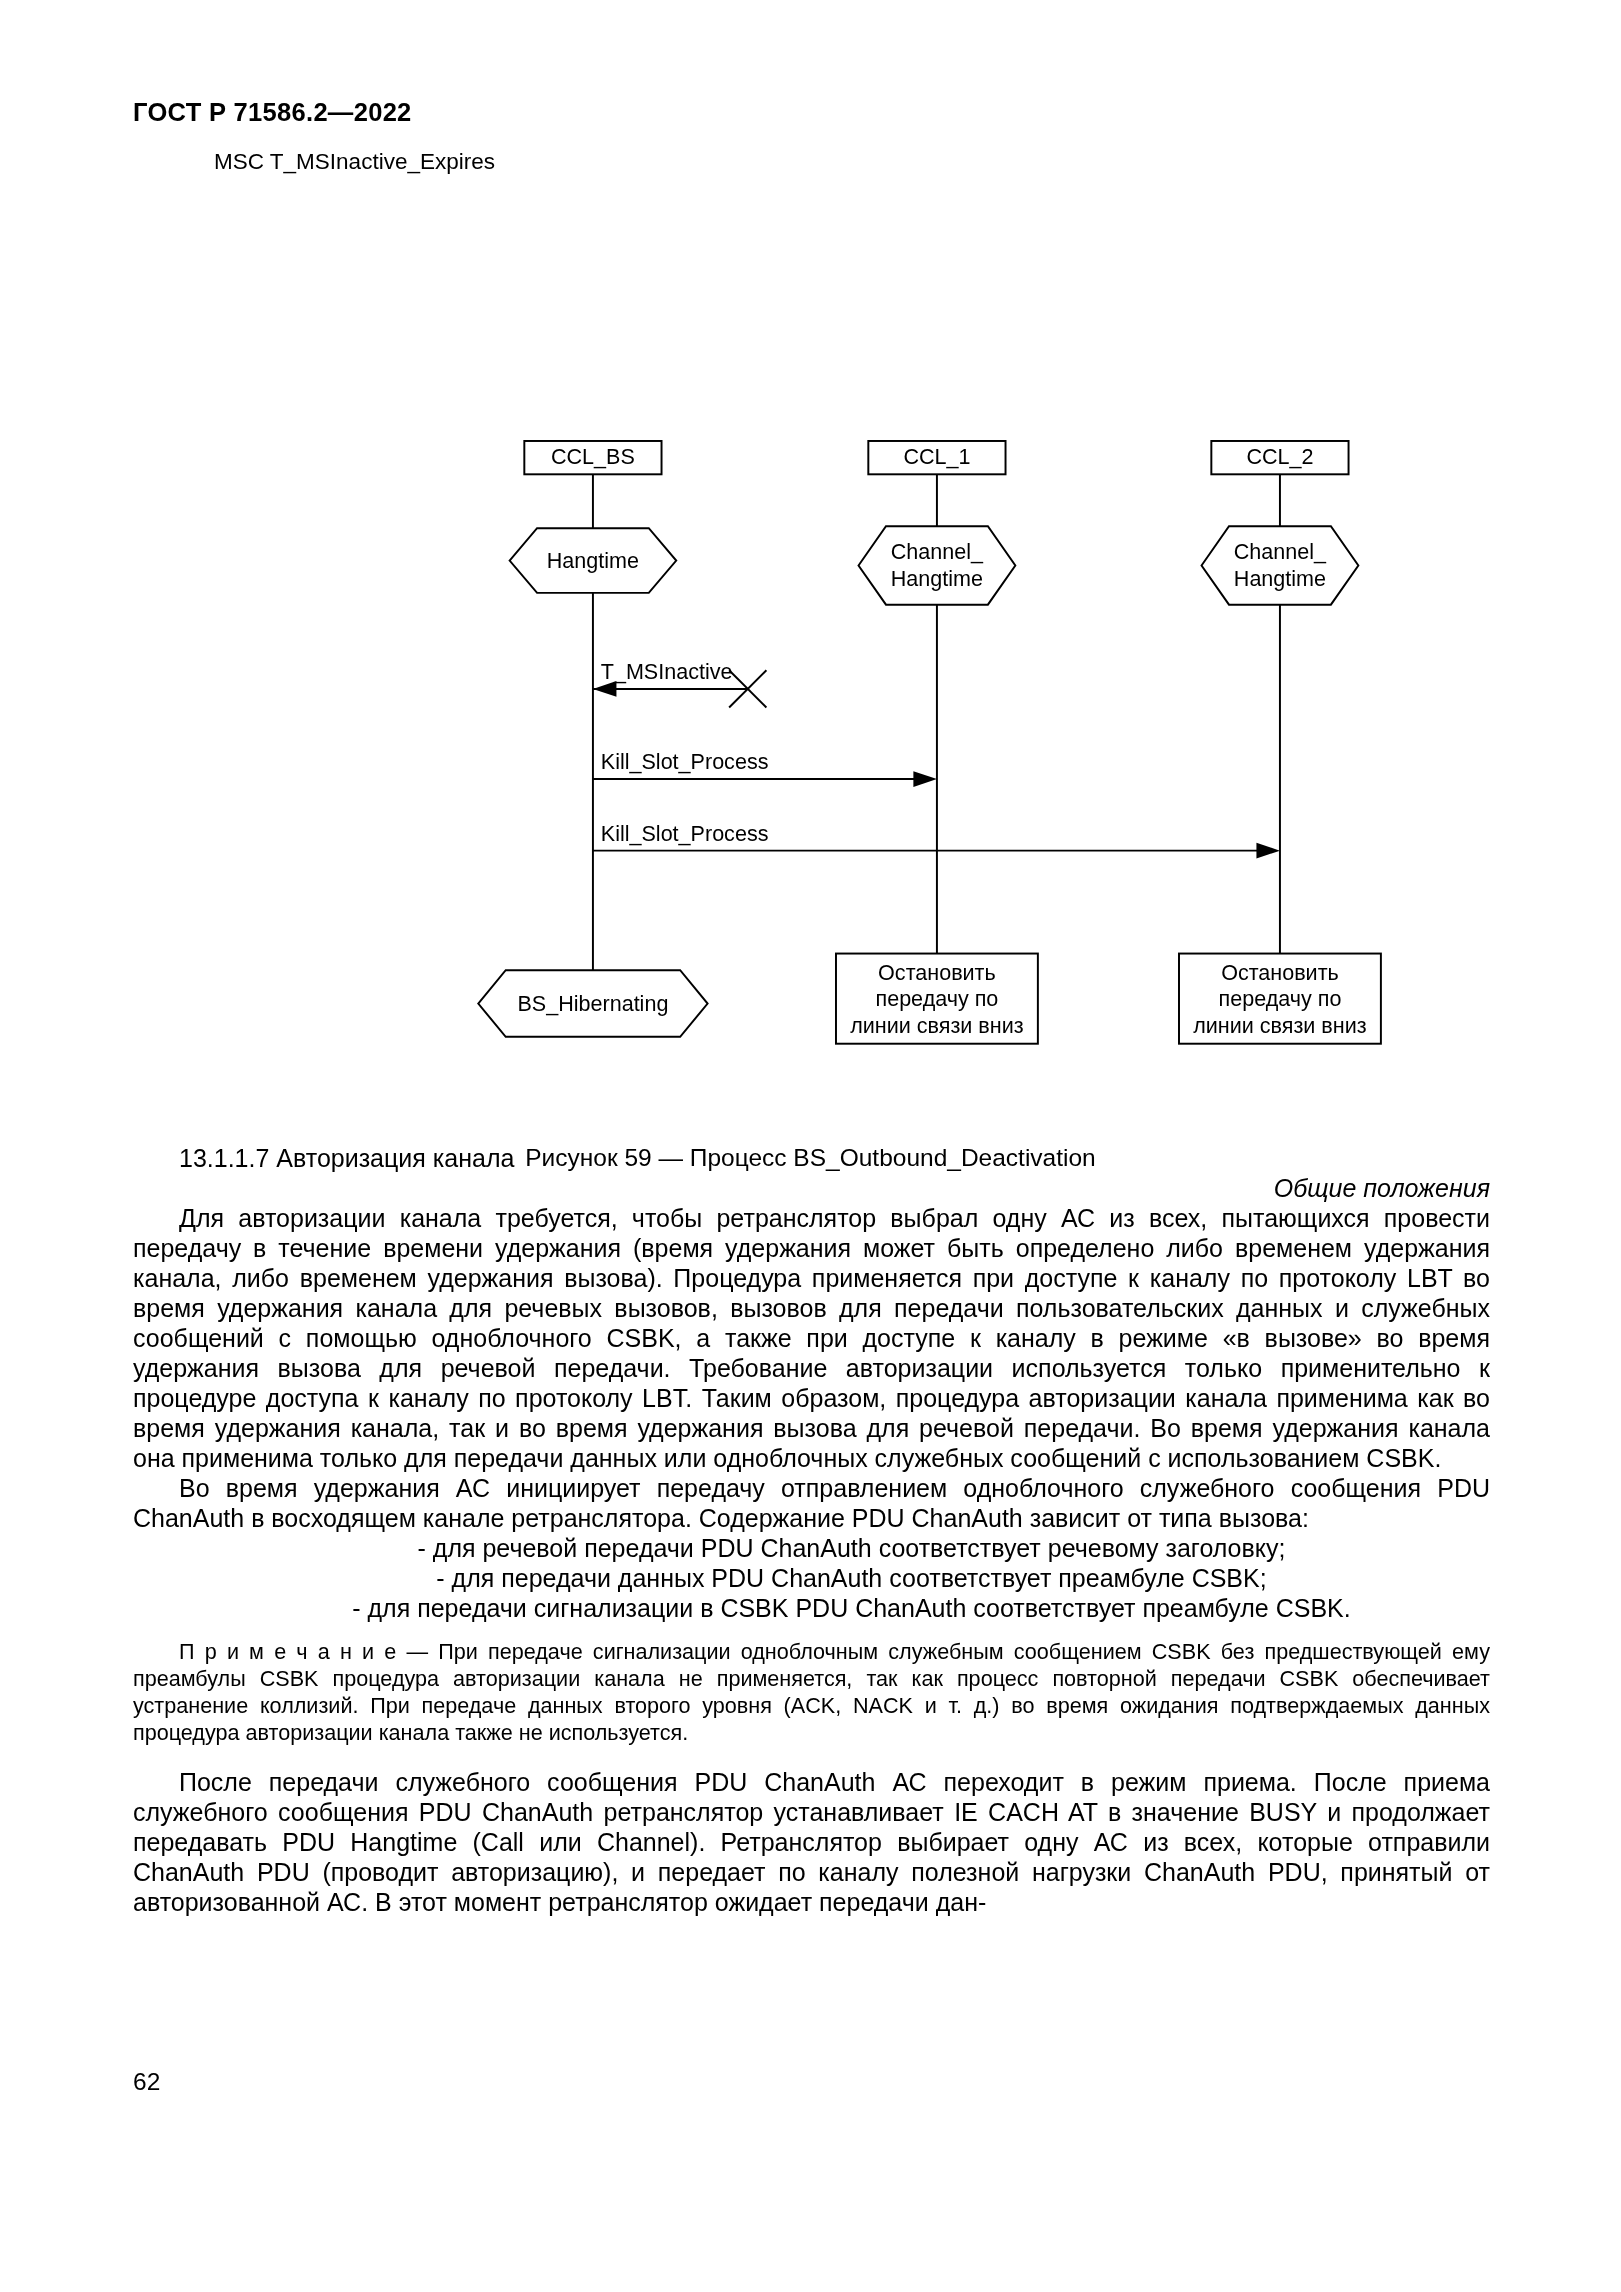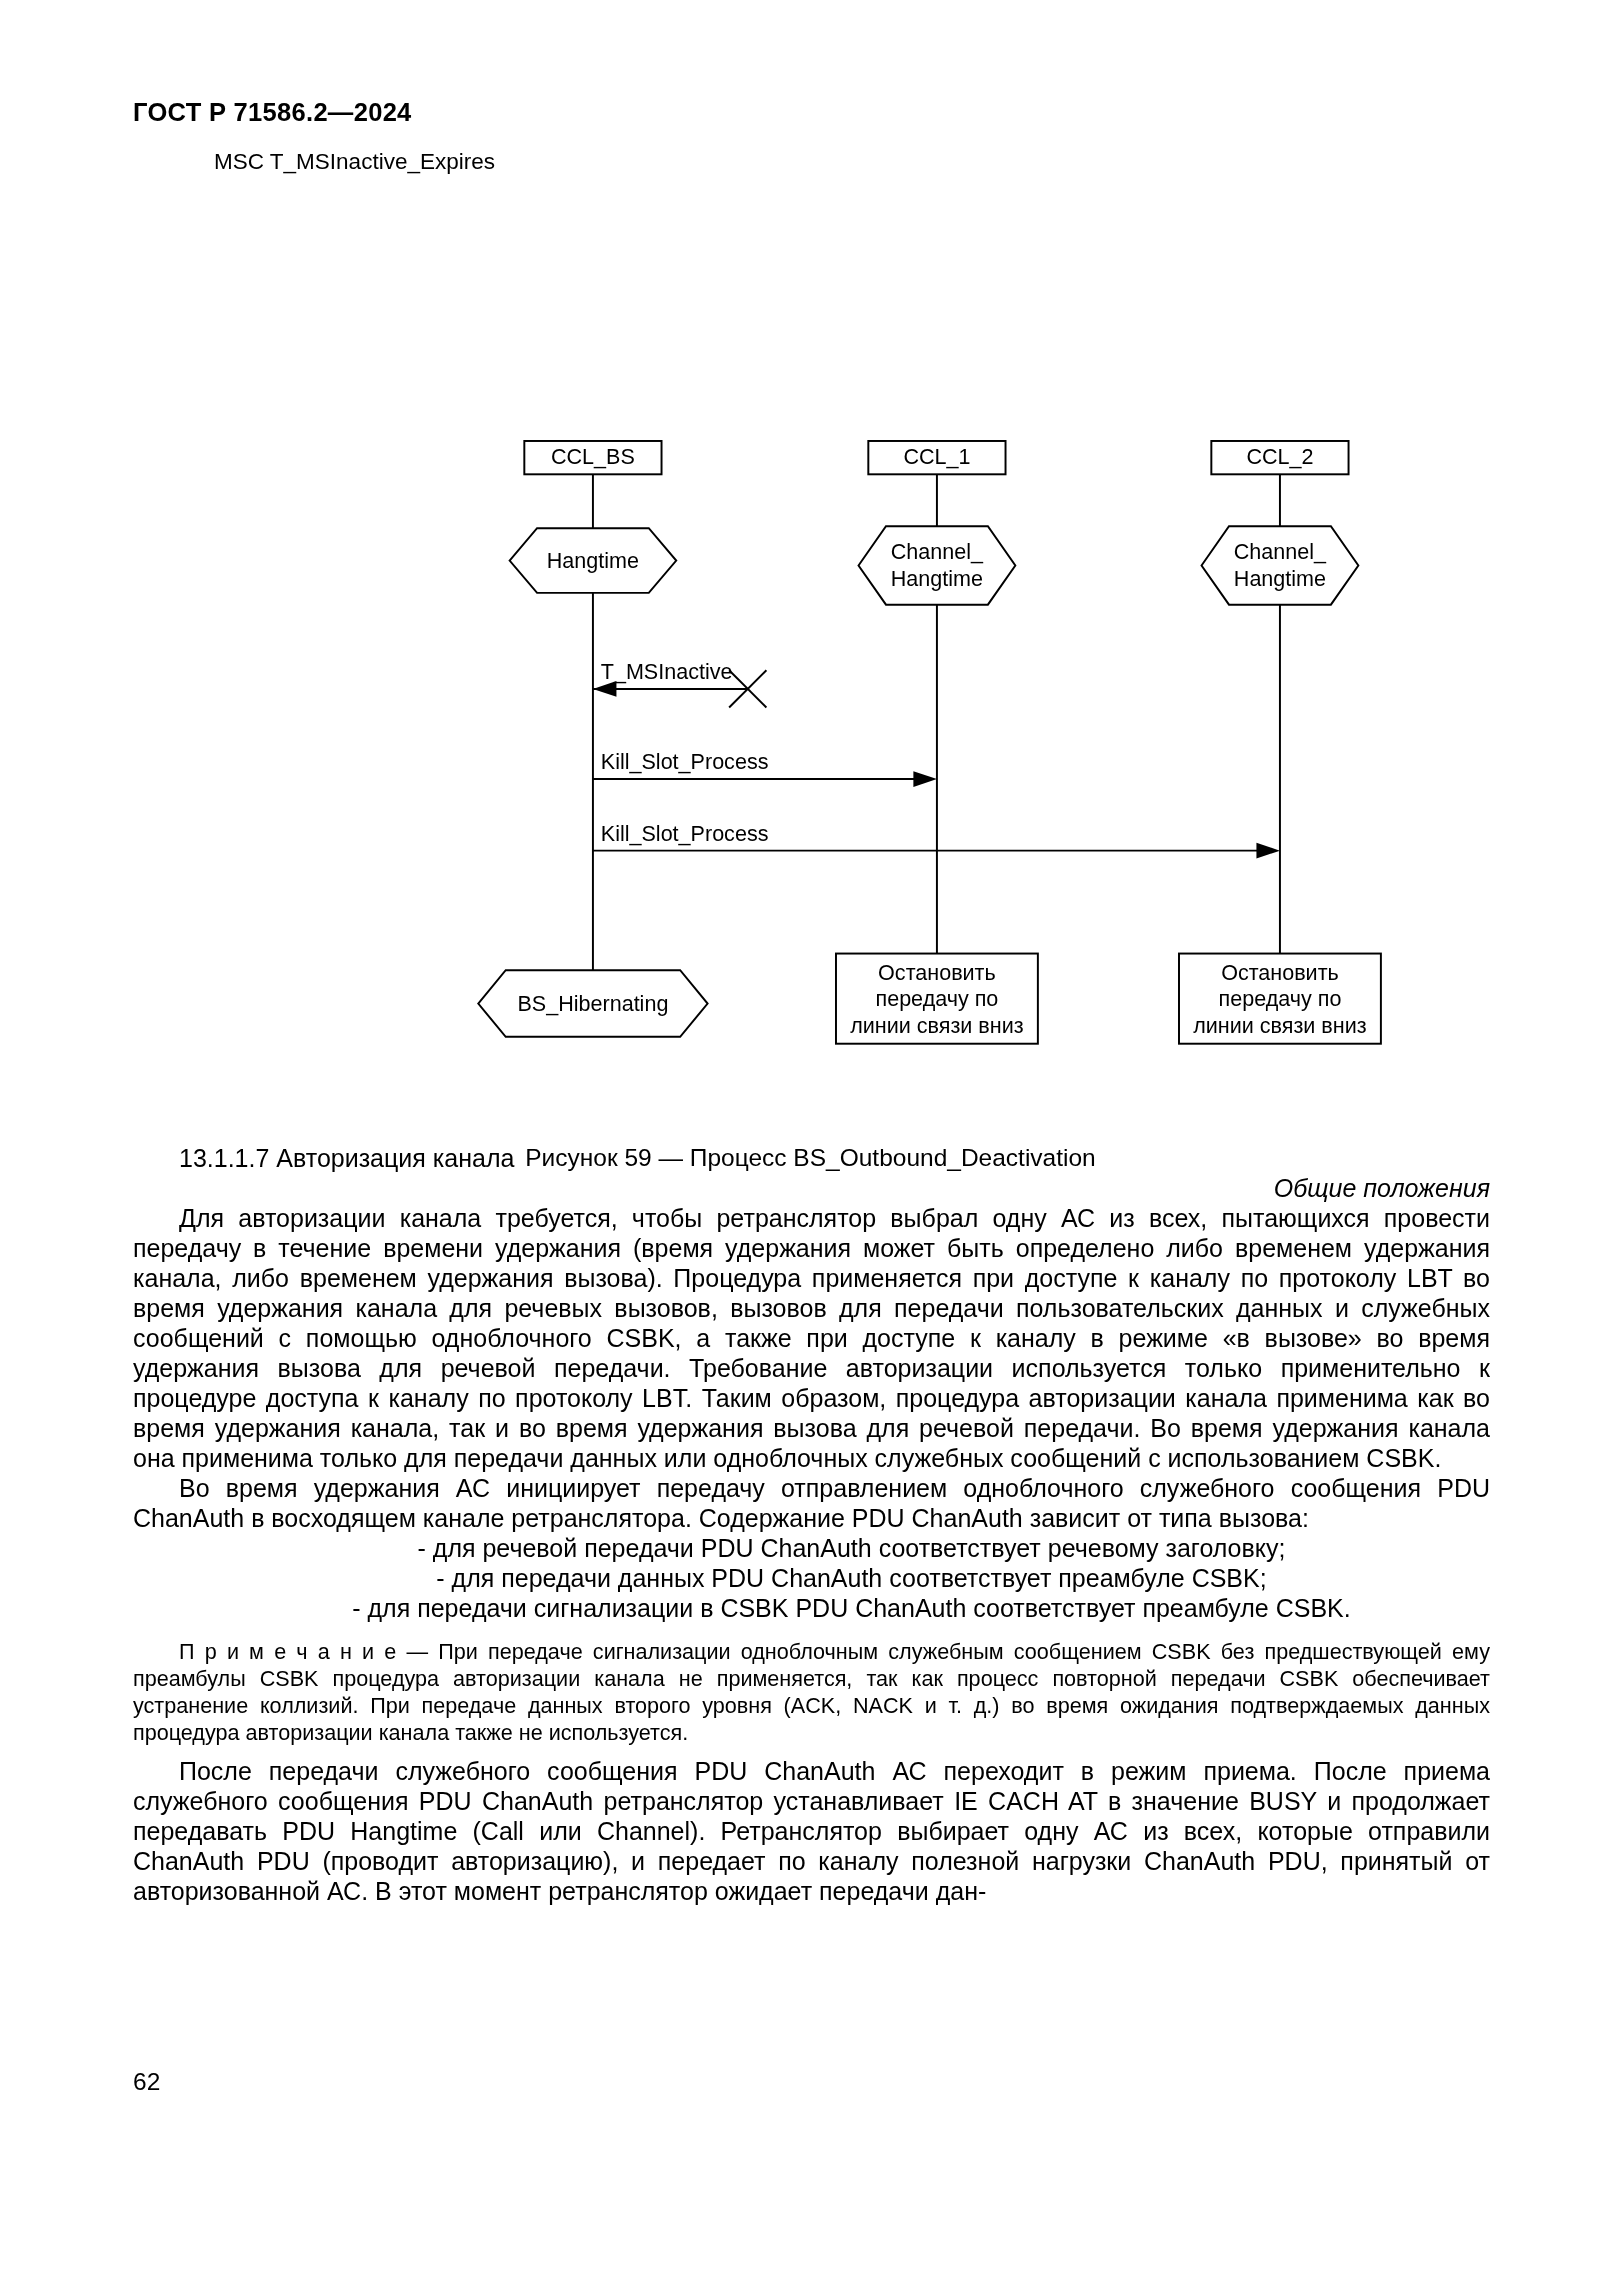--- a/index.html
+++ b/index.html
@@ -52,36 +52,36 @@
   }
   .text-block p.h    { text-indent: 46px; text-align: left; }
   .text-block p.sub  { text-indent: 46px; text-align: right; font-style: italic; }
   .text-block p.ind  { text-indent: 46px; }
   .text-block p.li   { text-indent: 80px; text-align: center; }
   .text-block p.note {
     font-size: 21.6px;
     line-height: 27px;
     text-indent: 46px;
     margin-top: 14.7px;
-    margin-bottom: 10px;
+    margin-bottom: 21px;
   }
   .page-num {
     position: absolute;
     left: 133px;
     top: 2068px;
     font-size: 24.5px;
   }
   svg text { font-family: "Liberation Sans", sans-serif; }
 </style>
 </head>
 <body>
 
 <div class="page">
 
-  <div class="doc-code">ГОСТ Р 71586.2—2024</div>
+  <div class="doc-code">ГОСТ Р 71586.2—2022</div>
 
   <div class="msc-title">MSC T_MSInactive_Expires</div>
 
   <svg class="diagram-svg" width="1621" height="657" viewBox="0 0 1654 670">
 
     <g stroke="#000" stroke-width="2" fill="none">
       <line x1="605" y1="44" x2="605" y2="99"></line>
       <line x1="605" y1="165" x2="605" y2="550"></line>
       <line x1="956" y1="44" x2="956" y2="97"></line>
       <line x1="956" y1="177" x2="956" y2="533"></line>

